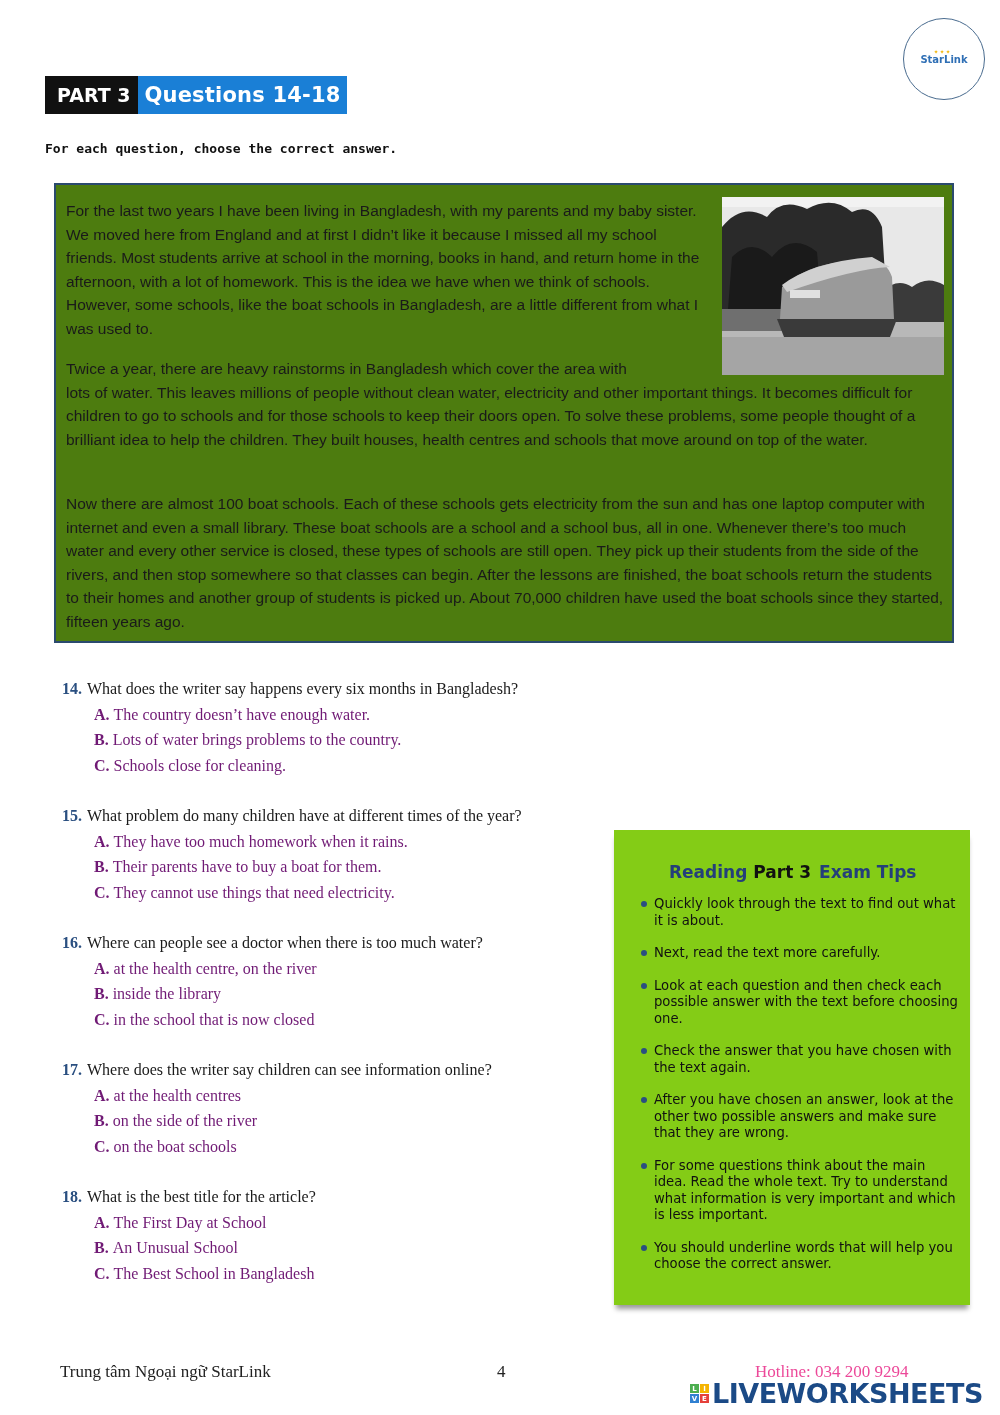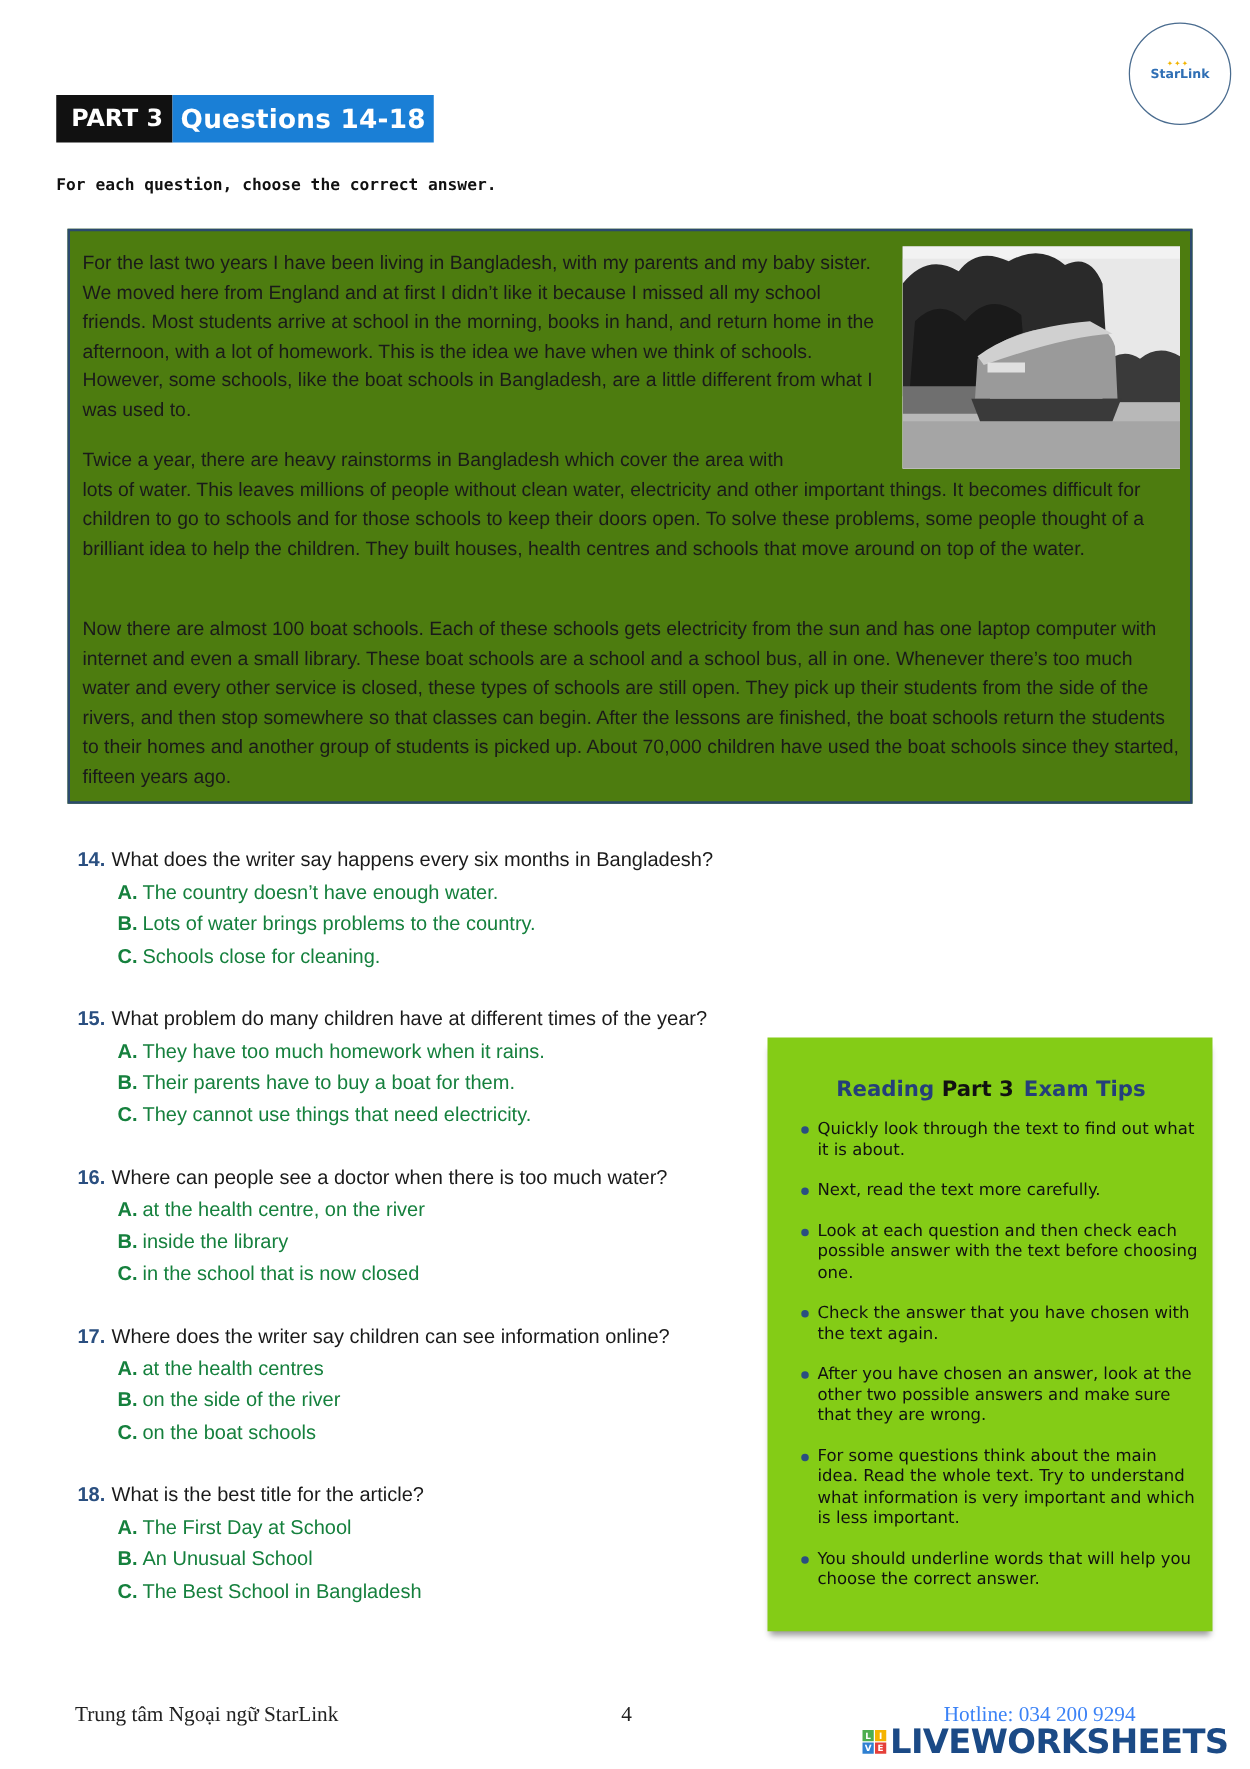--- a/index.html
+++ b/index.html
@@ -46,25 +46,25 @@
     .p2 { top: 172px; width: 880px; }
     .p3 { top: 307px; width: 880px; }
     .p2-first { display: block; width: 640px; }
 
     .photo {
       position: absolute; left: 666px; top: 12px; width: 222px; height: 178px;
       background: #cfcfcf; overflow: hidden;
     }
 
     
-    .questions { position: absolute; left: 62px; top: 676px; width: 560px; }
+    .questions { position: absolute; left: 62px; top: 676px; width: 560px; font-family: Liberation Serif, serif; }
     .question { margin-bottom: 25px; }
     .q-line { font-size: 16px; line-height: 25.5px; color: #1a1a1a; }
     .q-num { color: #2a4f80; font-weight: bold; margin-right: 5px; }
-    .opt { padding-left: 32px; font-size: 16px; line-height: 25.5px; color: #15803d; }
+    .opt { padding-left: 32px; font-size: 16px; line-height: 25.5px; color: #701a75; }
     .opt-letter { font-weight: bold; margin-right: 4px; }
 
     
     .tips {
       position: absolute; left: 614px; top: 830px; width: 356px; height: 475px;
       background: #84cc16; box-shadow: 0 6px 5px -2px #9a9a9a;
     }
     .tips-title {
       position: absolute; left: 55px; top: 32px; font-family: "DejaVu Sans", sans-serif;
       font-size: 17px; font-weight: bold; color: #243f7a;
@@ -76,21 +76,21 @@
       font-size: 13.2px; line-height: 16.5px; color: #111; margin-bottom: 16px;
     }
     .tips-list li::before {
       content: ""; position: absolute; left: 3px; top: 5px; width: 6px; height: 6px;
       border-radius: 50%; background: #2a4f80;
     }
 
     
     .footer-left { position: absolute; left: 60px; top: 1362px; font-family: "Liberation Serif", serif; font-size: 17px; color: #222; }
     .footer-page { position: absolute; left: 497px; top: 1362px; font-family: "Liberation Serif", serif; font-size: 17px; color: #222; }
-    .footer-right { position: absolute; left: 755px; top: 1362px; font-family: "Liberation Serif", serif; font-size: 17px; color: #3b82f6; }
+    .footer-right { position: absolute; left: 755px; top: 1362px; font-family: "Liberation Serif", serif; font-size: 17px; color: #ec4899; }
 
     .lw { position: absolute; left: 690px; top: 1378px; display: flex; align-items: center; }
     .lw-grid { display: grid; grid-template-columns: 9px 9px; grid-template-rows: 9px 9px; gap: 1px; margin-right: 3px; }
     .lw-grid span { font-family: "DejaVu Sans", sans-serif; font-size: 7px; font-weight: bold; color: #fff; display: flex; align-items: center; justify-content: center; }
     .lw-text { font-family: "DejaVu Sans", sans-serif; font-weight: bold; font-size: 27px; color: #1b4a86; letter-spacing: -0.5px; }
   </style>
 </head>
 <body>
 
 <div class="logo-circle">

